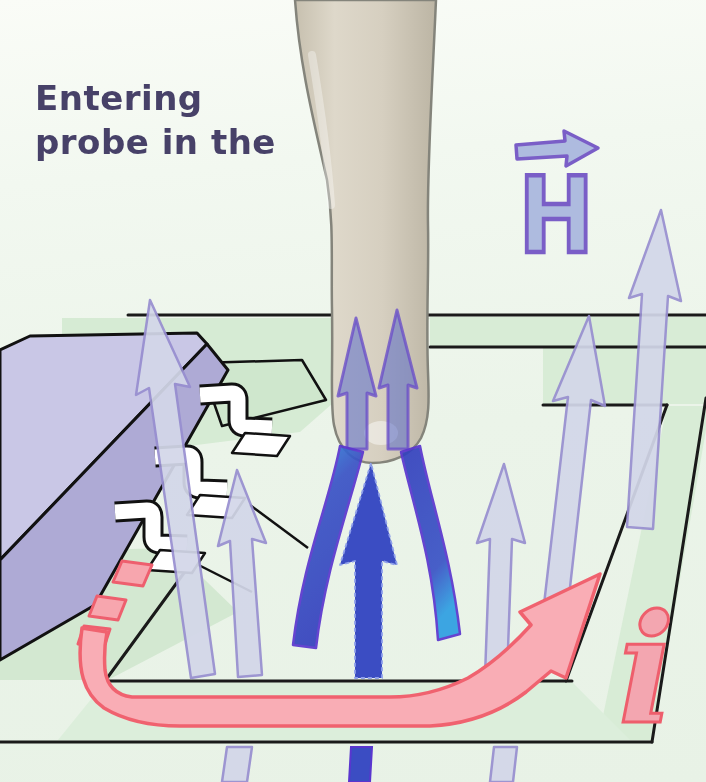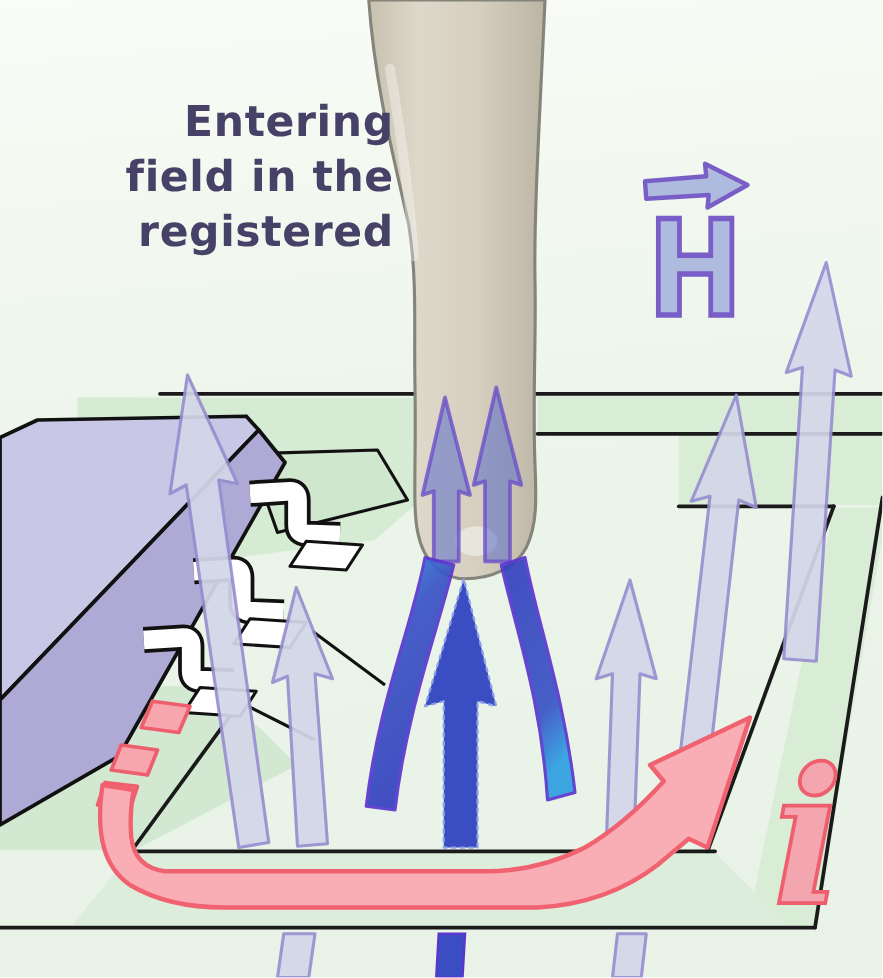--- a/index.html
+++ b/index.html
@@ -7,21 +7,20 @@
     position:relative;width:706px;height:782px;overflow:hidden;
     background:linear-gradient(175deg,#fafcf7 0%,#f2f8f0 22%,#ebf4e9 55%,#e8f2e6 100%);
     font-family:"DejaVu Sans","Liberation Sans",sans-serif;
   }
   #diagram-svg{position:absolute;left:0;top:0;}
   .blkline{stroke:#1a1a1a;stroke-width:3;fill:none;stroke-linecap:round;}
   .caption{
     position:absolute;left:35px;top:76px;width:280px;
     font-size:34px;font-weight:bold;line-height:44px;letter-spacing:.5px;
     color:#474168;
-    text-align:right;
   }
   .lead-outline{stroke:#111;stroke-width:21;fill:none;stroke-linejoin:round;stroke-linecap:butt;}
   .lead-body{stroke:#ffffff;stroke-width:15;fill:none;stroke-linejoin:round;stroke-linecap:butt;}
   .pad{fill:#ffffff;stroke:#111;stroke-width:2.5;stroke-linejoin:round;}
   .greenpad{fill:#cfe7cd;stroke:#111;stroke-width:2.5;stroke-linejoin:round;}
   .lav-arrow{stroke:#988fd0;stroke-width:2.5;stroke-linejoin:round;opacity:.93;}
   .pink-dash{stroke:#ee5f6e;stroke-width:3;stroke-linejoin:round;}
   .trace{stroke:#111;stroke-width:2.5;}
 </style>
 </head>
@@ -152,17 +151,16 @@
   </g>
 
   <g>
     <polygon points="516,145 565,141 564,131 598,148 566,166 567,156 517,159" fill="#aebbdf" stroke="#7a5ec7" stroke-width="3.5" stroke-linejoin="round"></polygon>
     <text x="610" y="252" transform="scale(0.85,1)" font-family="DejaVu Sans, Liberation Sans, sans-serif" font-weight="bold" font-size="106" fill="#aebbdf" stroke="#7a5ec7" stroke-width="4.5">H</text>
   </g>
 </svg>
 
 <div class="caption">
   <div>Entering</div>
-  <div>field in the</div>
-  <div>registered</div>
+  <div>probe in the</div>
 </div>
 
 </div>
 
 </body></html>

